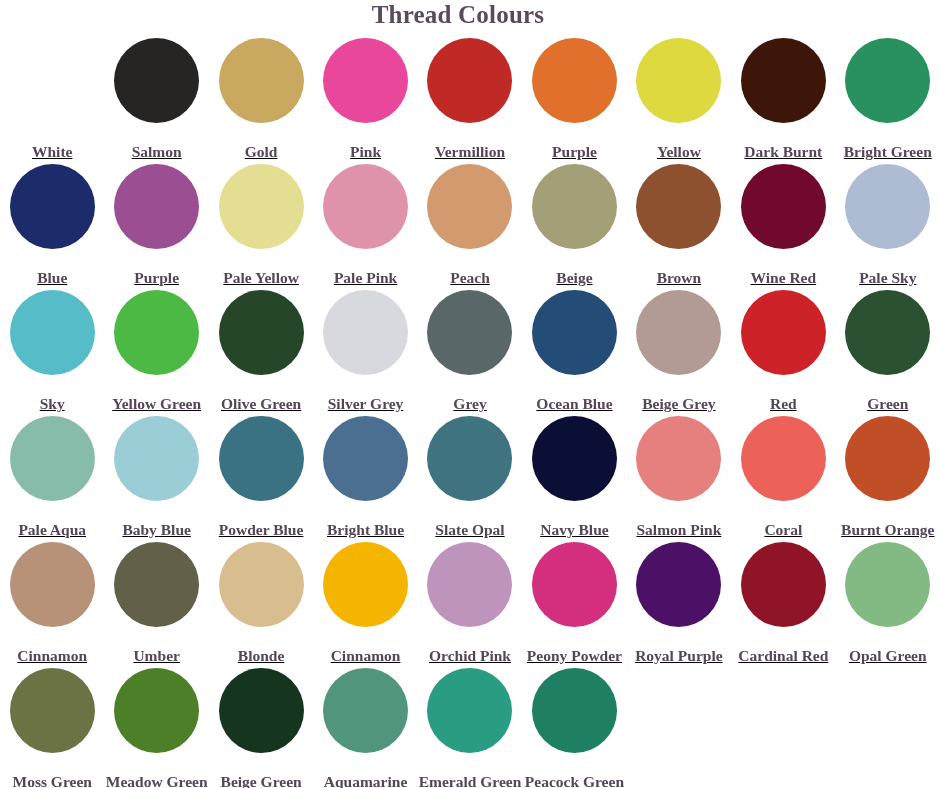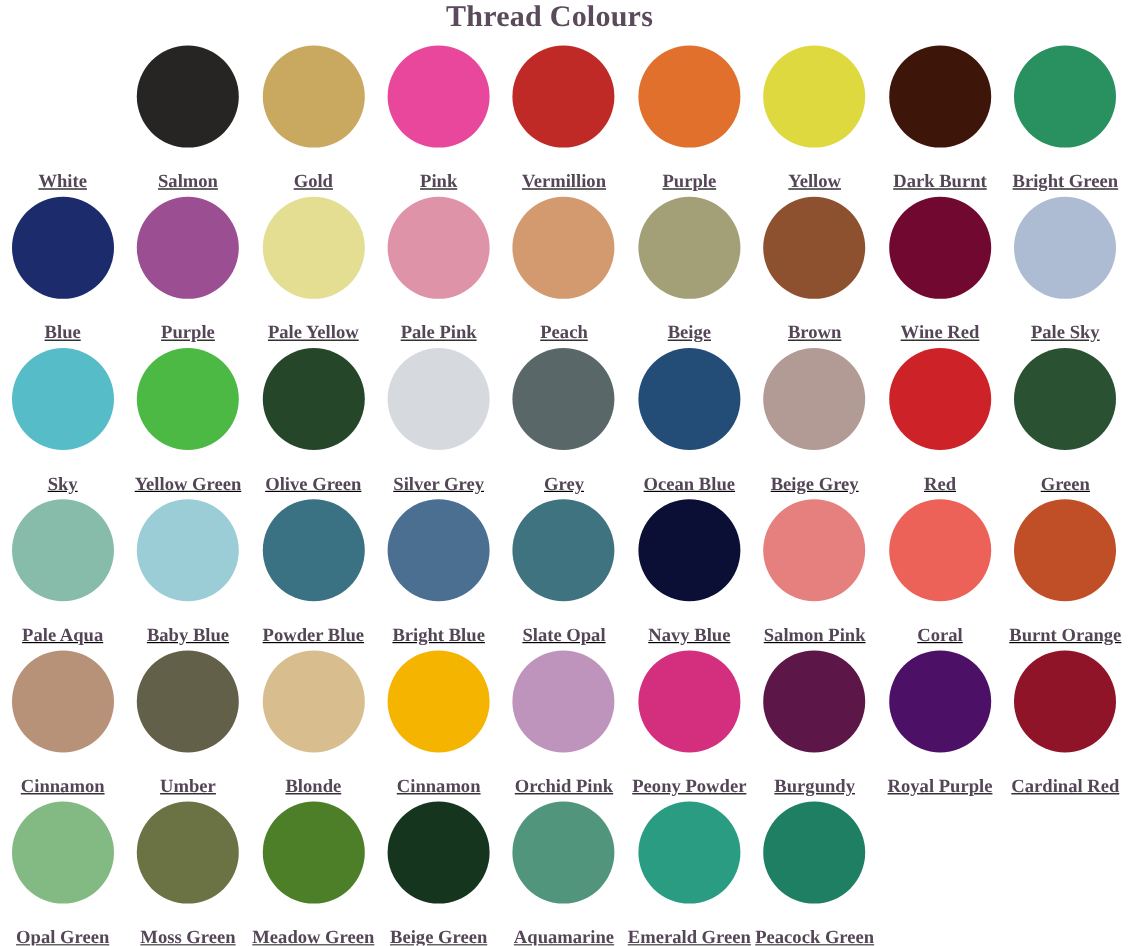--- a/index.html
+++ b/index.html
@@ -237,24 +237,20 @@
       </div>
       <div class="swatch-cell">
         <span class="swatch-dot" style="background: rgb(190, 148, 188);"></span>
         <span class="swatch-label">Orchid Pink</span>
       </div>
       <div class="swatch-cell">
         <span class="swatch-dot" style="background: rgb(212, 46, 127);"></span>
         <span class="swatch-label">Peony Powder</span>
       </div>
       <div class="swatch-cell">
-        <span class="swatch-dot" style="background: rgb(92, 22, 72);"></span>
-        <span class="swatch-label">Burgundy</span>
-      </div>
-      <div class="swatch-cell">
         <span class="swatch-dot" style="background: rgb(76, 17, 102);"></span>
         <span class="swatch-label">Royal Purple</span>
       </div>
       <div class="swatch-cell">
         <span class="swatch-dot" style="background: rgb(144, 20, 39);"></span>
         <span class="swatch-label">Cardinal Red</span>
       </div>
       <div class="swatch-cell">
         <span class="swatch-dot" style="background: rgb(131, 185, 131);"></span>
         <span class="swatch-label">Opal Green</span>

